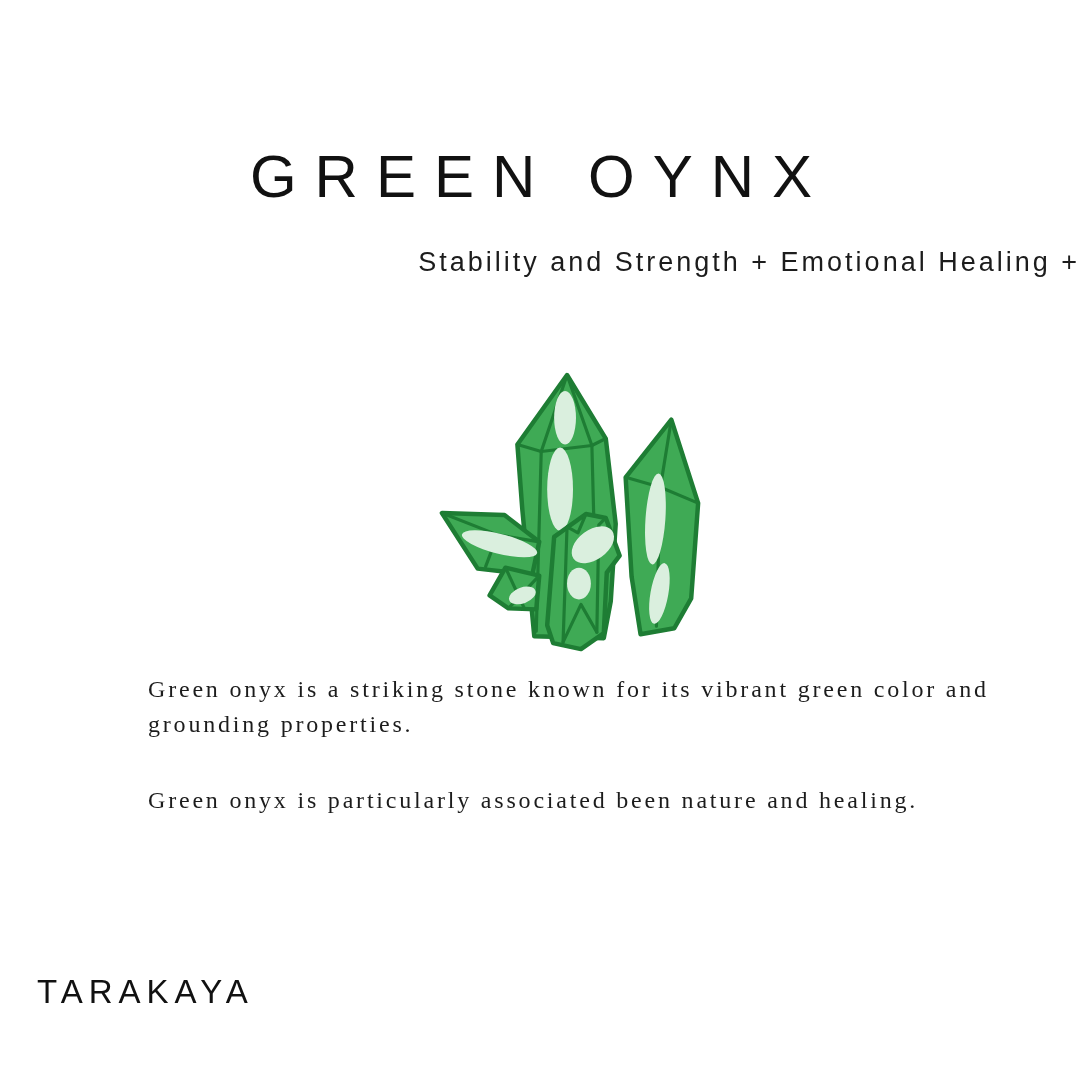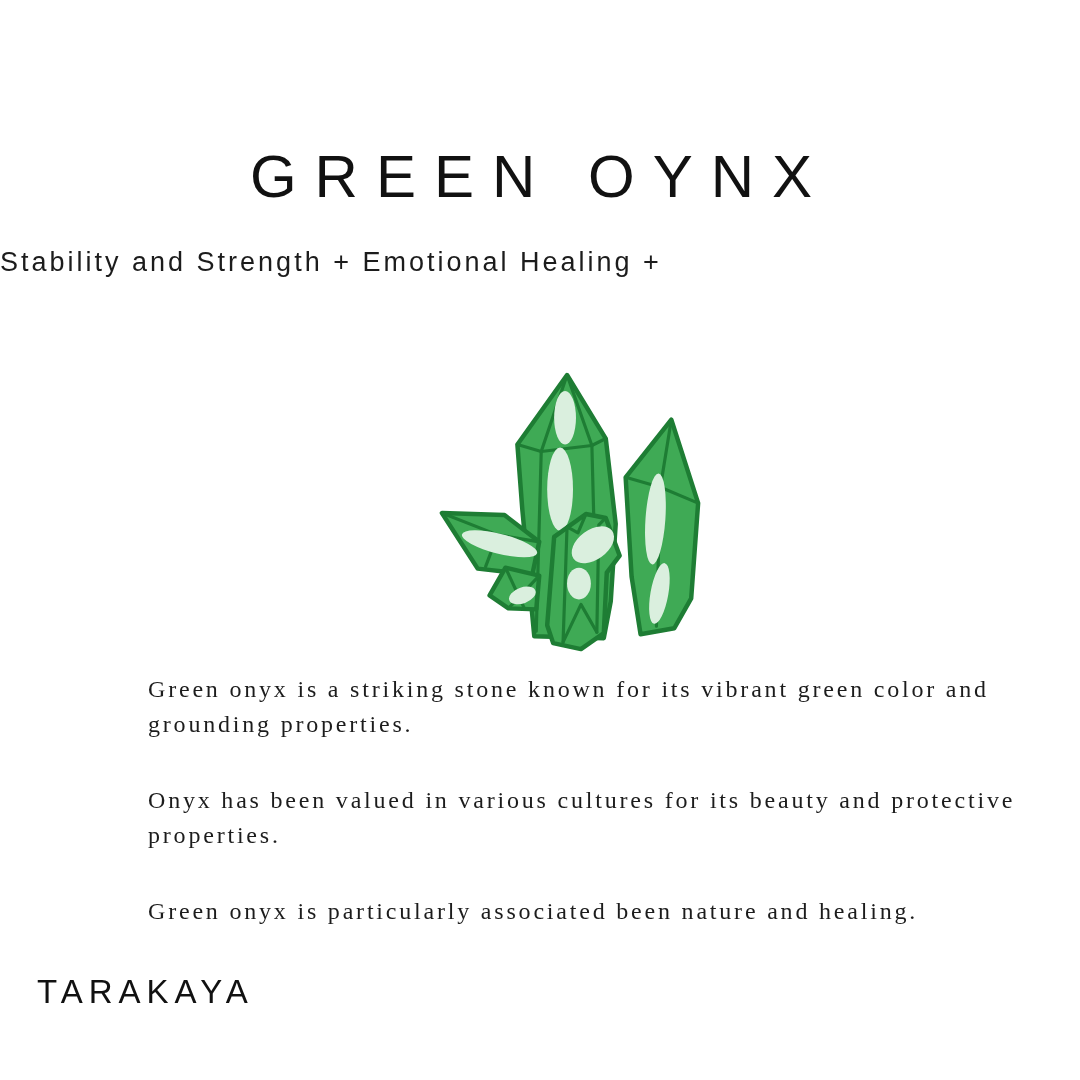--- a/index.html
+++ b/index.html
@@ -27,21 +27,21 @@
     line-height: 74px;
     color: var(--title-color, #111111);
     white-space: nowrap;
   }
 
   .subtitle {
     position: absolute;
     top: 245px;
     left: 0;
     width: 1080px;
-    text-align: left;
+    text-align: right;
     font-size: 27px;
     font-weight: 400;
     letter-spacing: 3px;
     line-height: 35px;
     color: var(--text, #1c1c1c);
   }
 
   .illustration {
     position: absolute;
     left: 430px;
@@ -147,19 +147,18 @@
       <path class="crystal-facet" d="M157,147 L149,166 L138,160 L134,276"></path>
       <path class="crystal-facet" d="M177,151 L170,158 L168,266"></path>
       <path class="crystal-facet" d="M134,276 L152,238 L168,266"></path>
       <ellipse class="crystal-highlight" cx="164" cy="178" rx="24" ry="15" transform="rotate(-36 164 178)"></ellipse>
       <ellipse class="crystal-highlight" cx="150" cy="217" rx="12" ry="16"></ellipse>
     </g>
   </svg>
 
   <div class="paragraphs">
     <p>Green onyx is a striking stone known for its vibrant green color and grounding properties.</p>
-    <p>Onyx has been valued in various cultures for its beauty and protective properties.</p>
     <p>Green onyx is particularly associated been nature and healing.</p>
   </div>
 
   <div class="brand">TARAKAYA</div>
 
 </div>
 
 </body></html>

